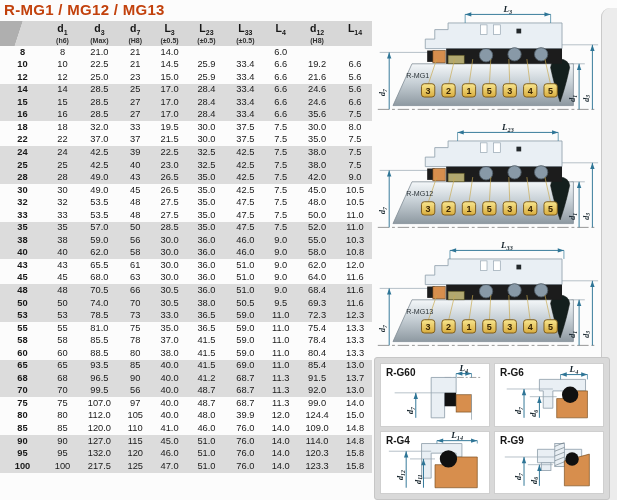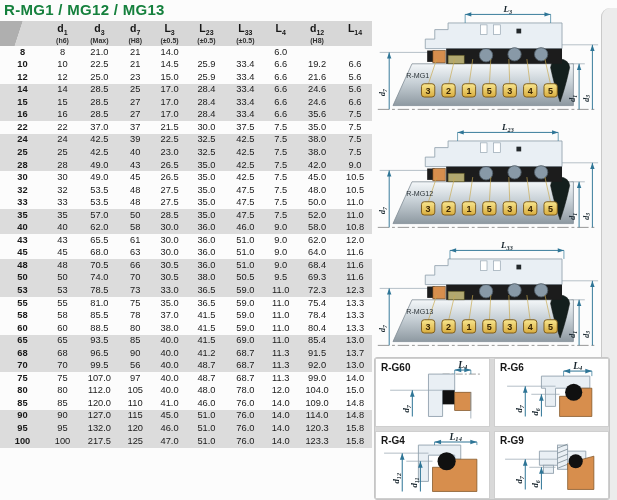--- a/index.html
+++ b/index.html
@@ -1,36 +1,36 @@
 <!DOCTYPE html>
 <html style="--stripe: #dcdcdc; --header-bg: #d7d7d7;"><head>
 <meta charset="utf-8">
 <style>
   html,body{margin:0;padding:0;background:#fff;}
   #page{position:relative;width:617px;height:500px;overflow:hidden;background:#fcfcfc;
         font-family:"Liberation Sans",sans-serif;}
-  .title{position:absolute;left:4px;top:1px;font-size:15px;font-weight:bold;color:#15803d;letter-spacing:.3px;}
+  .title{position:absolute;left:4px;top:1px;font-size:15px;font-weight:bold;color:#c2410c;letter-spacing:.3px;}
   
   table{position:absolute;left:0;top:21px;width:372px;border-collapse:collapse;table-layout:fixed;}
   thead tr{background:var(--header-bg,#d7d7d7);}
   th{padding:0;height:25px;vertical-align:middle;}
   th:first-child{background:linear-gradient(108deg,#afafaf 42%,var(--header-bg,#d7d7d7) 43%);}
   .hmain{font-size:10.5px;font-weight:bold;color:#161616;line-height:1.05;text-align:center;}
   .hmain sub{font-size:7px;}
   .hnote{font-size:7px;color:#333;line-height:1;text-align:center;}
   tbody td{height:12.55px;padding:0;font-size:9.3px;color:#1a1a1a;text-align:center;line-height:1;}
   tbody td:first-child{font-weight:bold;}
   tr.stripe{background:var(--stripe,#dcdcdc);}
   
   .edge-strip{position:absolute;left:601px;top:8px;width:16px;height:492px;background:#ececec;
               border-left:1px solid #c9c9c9;border-top-left-radius:9px;z-index:0;}
   .diagram{position:absolute;left:374px;width:226px;height:114px;z-index:1;}
   #diag0{top:3px}#diag1{top:121px}#diag2{top:239px}
   .panel{position:absolute;left:374px;top:357px;width:236px;height:143px;background:#d9d9d9;
-         border:1px solid #c6c6c6;border-radius:3px;box-sizing:border-box;z-index:2;
+         border:1px solid #c6c6c6;border-radius:3px;box-sizing:border-box;padding:5px;z-index:2;
          display:grid;grid-template-columns:1fr 1fr;grid-template-rows:1fr 1fr;gap:4px;}
   .card{position:relative;background:#fff;border:1px solid #cfcfcf;overflow:hidden;}
   .card-title{position:absolute;left:5px;top:3px;font-size:10px;font-weight:bold;color:#161616;z-index:2;}
   .card-art{position:absolute;left:0;top:0;right:0;bottom:0;z-index:1;}
   .card-art svg,.diagram svg{width:100%;height:100%;display:block;}
 </style>
 </head>
 <body>
 
 <div id="page">
@@ -160,20 +160,32 @@
           <td>28.5</td>
           <td>27</td>
           <td>17.0</td>
           <td>28.4</td>
           <td>33.4</td>
           <td>6.6</td>
           <td>35.6</td>
           <td>7.5</td>
         </tr>
         <tr>
+          <td>18</td>
+          <td>18</td>
+          <td>32.0</td>
+          <td>33</td>
+          <td>19.5</td>
+          <td>30.0</td>
+          <td>37.5</td>
+          <td>7.5</td>
+          <td>30.0</td>
+          <td>8.0</td>
+        </tr>
+        <tr>
           <td>22</td>
           <td>22</td>
           <td>37.0</td>
           <td>37</td>
           <td>21.5</td>
           <td>30.0</td>
           <td>37.5</td>
           <td>7.5</td>
           <td>35.0</td>
           <td>7.5</td>
@@ -254,20 +266,32 @@
           <td>35</td>
           <td>35</td>
           <td>57.0</td>
           <td>50</td>
           <td>28.5</td>
           <td>35.0</td>
           <td>47.5</td>
           <td>7.5</td>
           <td>52.0</td>
           <td>11.0</td>
+        </tr>
+        <tr class="stripe">
+          <td>38</td>
+          <td>38</td>
+          <td>59.0</td>
+          <td>56</td>
+          <td>30.0</td>
+          <td>36.0</td>
+          <td>46.0</td>
+          <td>9.0</td>
+          <td>55.0</td>
+          <td>10.3</td>
         </tr>
         <tr class="stripe">
           <td>40</td>
           <td>40</td>
           <td>62.0</td>
           <td>58</td>
           <td>30.0</td>
           <td>36.0</td>
           <td>46.0</td>
           <td>9.0</td>
@@ -418,23 +442,23 @@
           <td>99.0</td>
           <td>14.0</td>
         </tr>
         <tr>
           <td>80</td>
           <td>80</td>
           <td>112.0</td>
           <td>105</td>
           <td>40.0</td>
           <td>48.0</td>
-          <td>78.0</td>
+          <td>39.9</td>
           <td>12.0</td>
-          <td>104.0</td>
+          <td>124.4</td>
           <td>15.0</td>
         </tr>
         <tr>
           <td>85</td>
           <td>85</td>
           <td>120.0</td>
           <td>110</td>
           <td>41.0</td>
           <td>46.0</td>
           <td>76.0</td>

